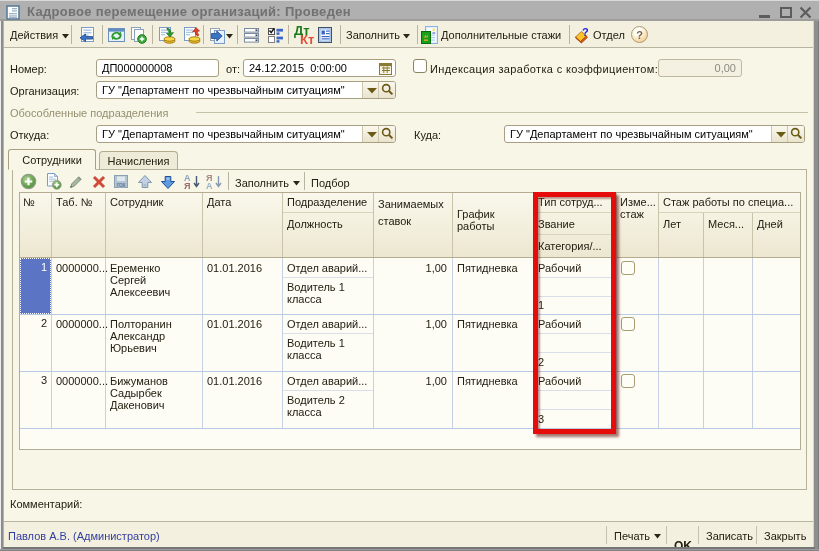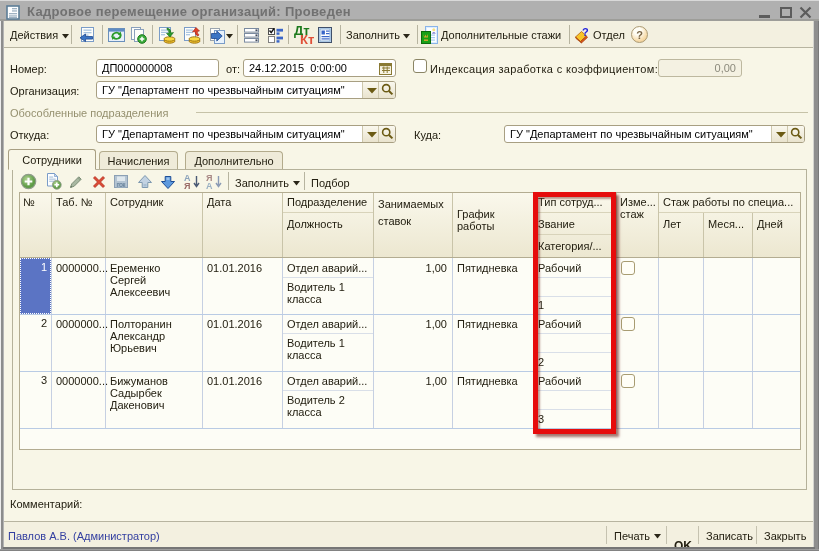--- a/index.html
+++ b/index.html
@@ -226,21 +226,20 @@
       </span>
     <span class="mag" style="right:0">
         <svg width="13" height="13" style="position:absolute;left:2px;top:1px" viewBox="0 0 13 13">
           <circle cx="5.2" cy="5.2" r="3.6" fill="none" stroke="#6b5a14" stroke-width="1.6"></circle>
           <path d="M8 8 L11.4 11.4" stroke="#6b5a14" stroke-width="2"></path>
         </svg>
       </span>
   </div>
 
   <div class="abs" style="left:99px;top:151px;width:79px;height:19px;background:#efebd9;border:1px solid #b3ab8c;border-bottom:none;border-radius:4px 4px 0 0;font-size:11px;text-align:center;line-height:19px;color:#242012">Начисления</div>
-  <div class="abs" style="left:185px;top:151px;width:98px;height:19px;background:#efebd9;border:1px solid #b3ab8c;border-bottom:none;border-radius:4px 4px 0 0;font-size:11px;text-align:center;line-height:19px;color:#242012">Дополнительно</div>
 
   <div class="abs" style="left:12px;top:169px;width:795px;height:321px;border:1px solid #b5b19a;background:#f8f6e7;"></div>
   <div class="abs" style="left:8px;top:149px;width:88px;height:21px;background:#f8f6e7;border:1px solid #a89f82;border-bottom:1px solid #f8f6e7;border-radius:3px 3px 0 0;font-size:11px;text-align:center;line-height:20px;color:#242012">Сотрудники</div>
 
   <svg class="abs" style="left:20px;top:173px" width="17" height="17" viewBox="0 0 17 17">
     <defs>
         <radialGradient id="gp" cx="40%" cy="35%">
           <stop offset="0%" stop-color="#b4d695"></stop>
           <stop offset="100%" stop-color="#5f9c47"></stop>
         </radialGradient>

